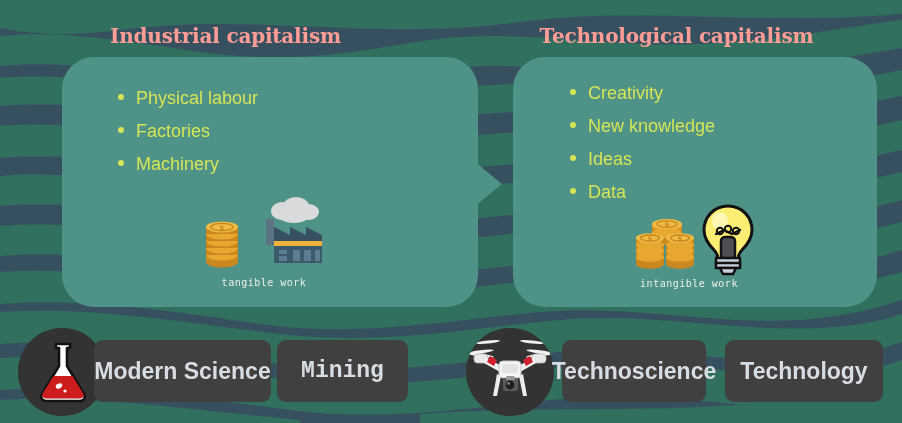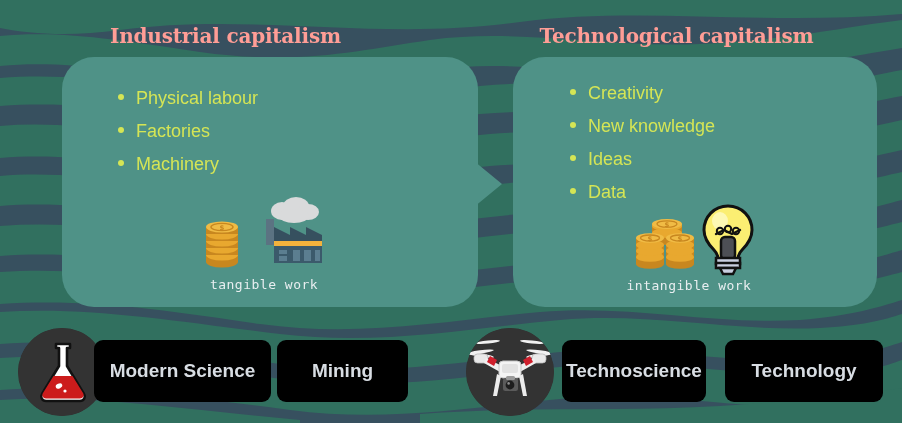--- a/index.html
+++ b/index.html
@@ -95,21 +95,21 @@
   }
   #emoji-row-left  { top: 140px; }
   #emoji-row-right { top: 145px; }
 
   .caption {
     position: absolute;
     left: 0;
     right: 12px;
     text-align: center;
     font-family: "DejaVu Sans Mono", "Liberation Mono", monospace;
-    font-size: 13px;
+    font-size: 10px;
     letter-spacing: 0.5px;
     color: #e8eef0;
   }
   #caption-left  { top: 220px; }
   #caption-right { top: 221px; }
 
   
   #arrow {
     position: absolute;
     left: 436px;
@@ -131,30 +131,30 @@
   #badge-science { left: 18px; }
   #badge-drone   { left: 466px; }
 
   .badge svg { display: block; width: 88px; height: 88px; }
 
   .pill {
     position: absolute;
     top: 340px;
     height: 62px;
     border-radius: 9px;
-    background: #000000;
+    background: #404040;
     display: flex;
     align-items: center;
     justify-content: center;
     color: #d8dde3;
-    font-size: 19px;
+    font-size: 23px;
     font-weight: bold;
   }
   #pill-modern-science { left: 94px;  width: 177px; }
-  #pill-mining        { left: 277px; width: 131px; }
+  #pill-mining        { left: 277px; width: 131px; font-family: Liberation Mono, monospace; }
   #pill-technoscience { left: 562px; width: 144px; }
   #pill-technology    { left: 725px; width: 158px; }
 </style>
 </head>
 <body>
 
 <div id="slide">
 
   <svg id="bg-waves" viewBox="0 0 902 423" preserveAspectRatio="none">
     <rect x="0" y="0" width="902" height="423" fill="#37505f"></rect>

